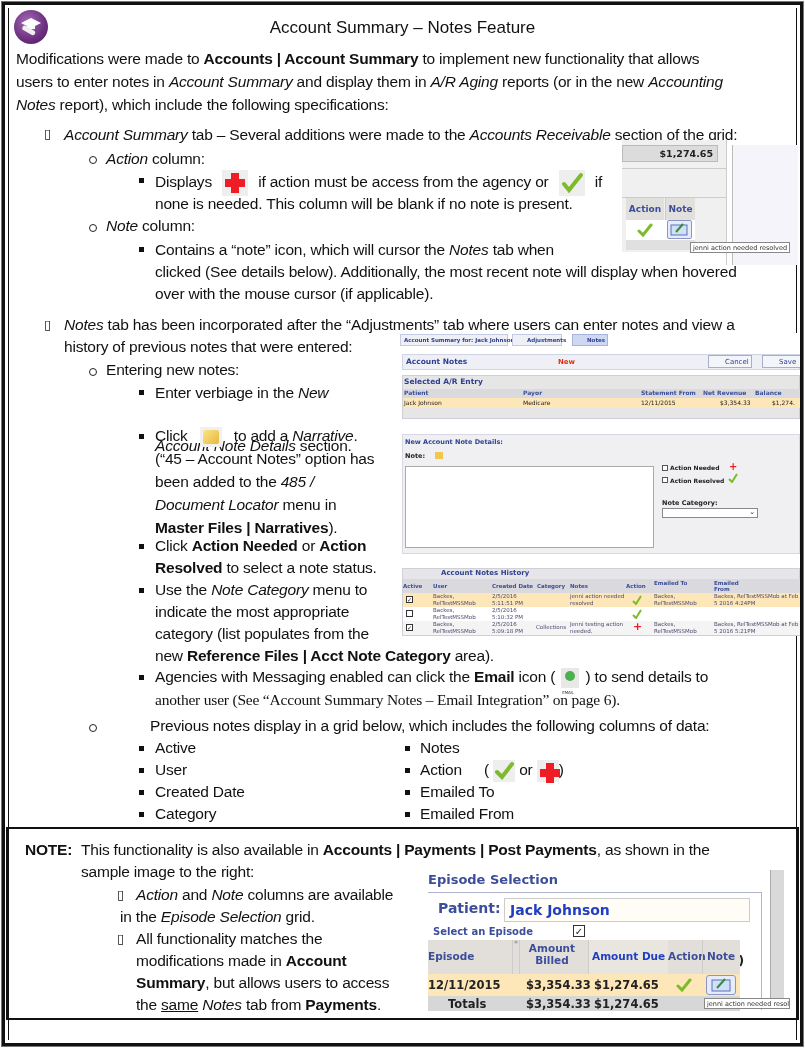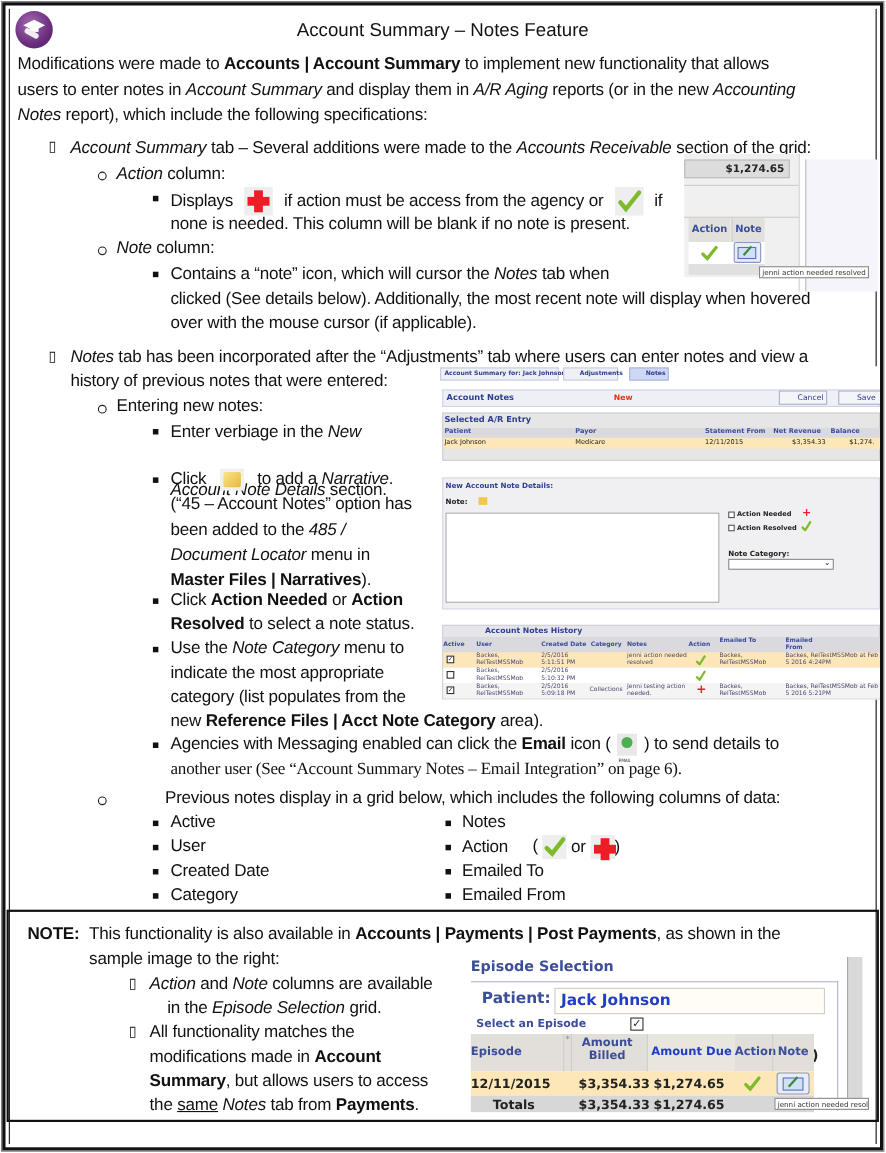--- a/index.html
+++ b/index.html
@@ -260,21 +260,21 @@
   <div style="position:absolute;left:314px;top:288px;width:88px;height:14px;overflow:hidden;font-size:5.5px;line-height:6.5px;color:#4a4a70;white-space:normal;">Backes, RelTestMSSMob at Feb 5 2016 5:21PM</div>
 </div>
 
 <div class="note-box"></div>
 <div class="t" style="left:25px;top:839px;font-weight:bold;">NOTE:</div>
 <div class="t" style="left:81px;top:839px;"><span>This functionality is also available in </span><b>Accounts | Payments | Post Payments</b><span>, as shown in the</span></div>
 <div class="t" style="left:81px;top:861px;">sample image to the right:</div>
 
 <div class="sq" style="left:117px;top:887px;">▯</div>
 <div class="t" style="left:136px;top:884px;"><i>Action</i><span> and </span><i>Note</i><span> columns are available</span></div>
-<div class="t" style="left:152px;top:906px;text-align:right;"><span>in the </span><i>Episode Selection</i><span> grid.</span></div>
+<div class="t" style="left:120px;top:906px;text-align:right;"><span>in the </span><i>Episode Selection</i><span> grid.</span></div>
 
 <div class="sq" style="left:117px;top:931px;">▯</div>
 <div class="t" style="left:136px;top:928px;">All functionality matches the</div>
 <div class="t" style="left:136px;top:950px;"><span>modifications made in </span><b>Account</b></div>
 <div class="t" style="left:136px;top:972px;"><b>Summary</b><span>, but allows users to access</span></div>
 <div class="t" style="left:136px;top:994px;"><span>the </span><u>same</u><span> </span><i>Notes</i><span> tab from </span><b>Payments</b><span>.</span></div>
 
 <div class="shot" style="left:428px;top:870px;width:364px;height:145px;background:#fff;">
   <div style="position:absolute;left:0;top:2px;font-weight:bold;color:#3c4e9a;font-size:13px;">Episode Selection</div>
   <div style="position:absolute;left:0;top:22px;width:334px;height:118px;border-top:1px solid #b0b4d0;border-right:1px solid #b0b4d0;"></div>

